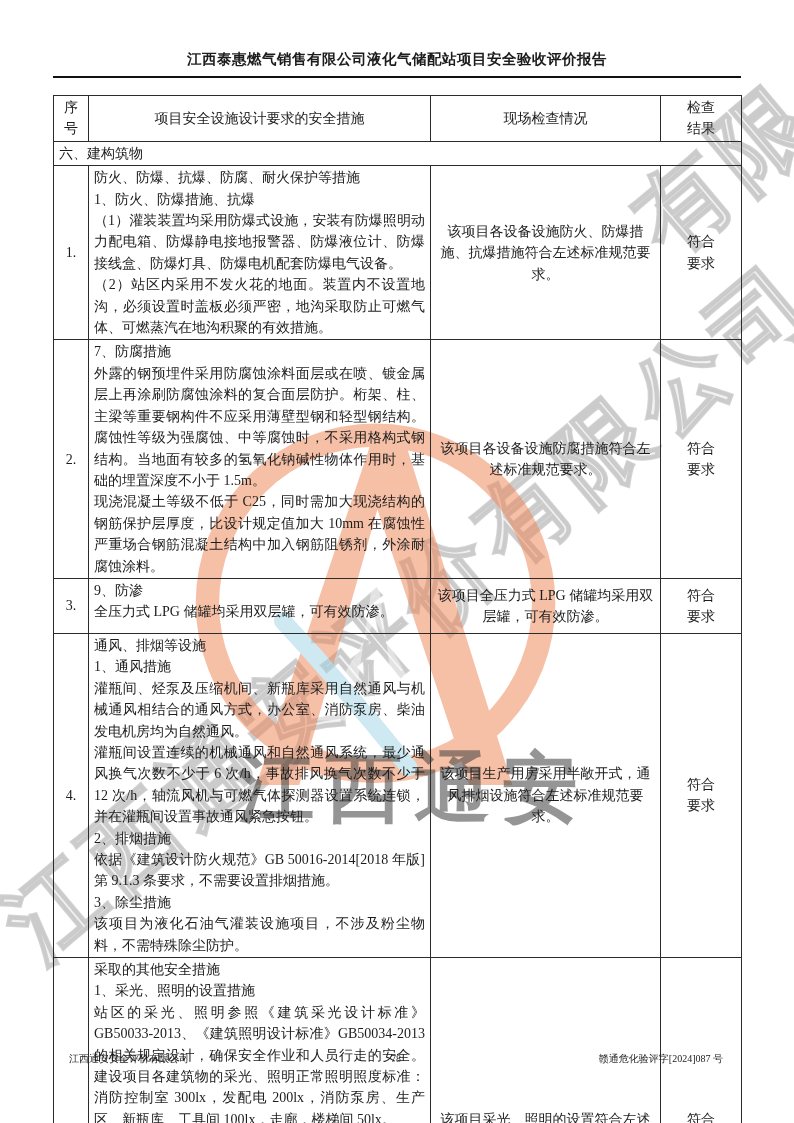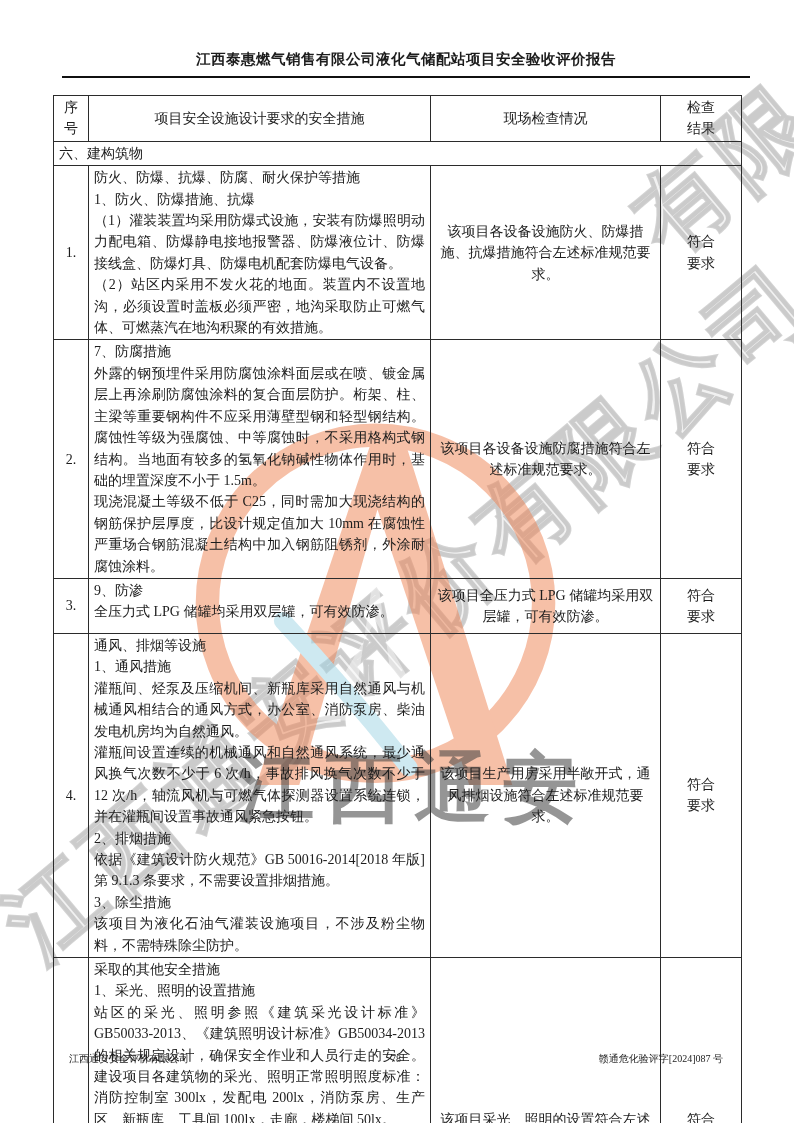--- a/index.html
+++ b/index.html
@@ -25,21 +25,21 @@
     color:rgba(168,168,168,0.16);
     -webkit-text-stroke:2px rgba(150,150,150,0.42);
   }
   .wm-diag-main { left:-110px; top:548px; width:1040px; text-align:center; transform:rotate(-40deg); }
   .wm-diag-top  { left:600px; top:40px; transform:rotate(-40deg); }
 
   
   .content { position:absolute; inset:0; z-index:1; }
 
   .doc-title {
-    position:absolute; top:50px; left:62px; width:688px;
+    position:absolute; top:50px; left:53px; width:688px;
     text-align:center; font-size:14.5px; font-weight:bold; letter-spacing:.5px;
     padding-bottom:7px; border-bottom:2px solid #101010;
   }
 
   table.main {
     position:absolute; top:95px; left:53px; width:688px;
     border-collapse:collapse; table-layout:fixed;
   }
   table.main td, table.main th {
     border:1.5px solid #2b2b2b;

